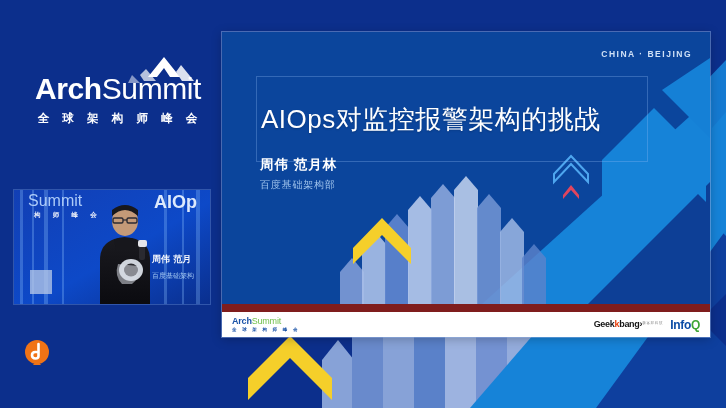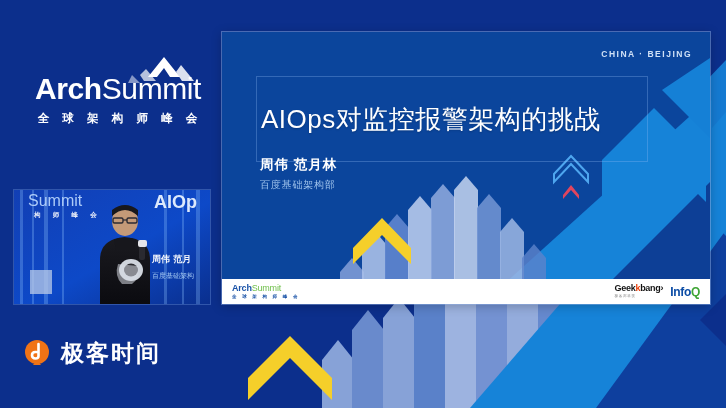--- a/index.html
+++ b/index.html
@@ -48,22 +48,22 @@
     position:absolute;left:22px;top:338px;display:flex;align-items:center;gap:9px;
   }
   .gt-mark{width:30px;height:30px;position:relative;flex:0 0 auto;}
   .gt-text{
     font-size:23px;font-weight:700;color:#ffffff;letter-spacing:2px;
     line-height:1;white-space:nowrap;
   }
 
   
   .slide{
-    position:absolute;left:222px;top:32px;width:488px;height:272px;
-    background:#a21caf;overflow:hidden;
+    position:absolute;left:222px;top:32px;width:488px;height:305px;
+    background:#7f1d1d;overflow:hidden;
     box-shadow:0 0 0 1px rgba(150,185,240,.45), 0 2px 10px rgba(0,0,0,.25);
   }
   .slide-bg{position:absolute;inset:0;width:488px;height:272px;display:block;}
   .slide-content{position:absolute;inset:0;}
 
   .loc{
     position:absolute;right:18px;top:17px;
     font-size:8.5px;letter-spacing:1.5px;color:#cfe0f6;font-weight:700;
     white-space:nowrap;
   }
@@ -101,21 +101,21 @@
     font-size:9px;font-weight:700;color:#1a53a8;letter-spacing:-.2px;
     line-height:1;position:relative;white-space:nowrap;
   }
   .fl-word .fl-a{color:#1a53a8;font-weight:700;}
   .fl-word .fl-s{color:#6fbf4a;font-weight:400;}
   .fl-sub{
     font-size:4.5px;color:#1a53a8;letter-spacing:2.2px;font-weight:700;
     margin-top:1px;white-space:nowrap;
   }
   .foot-right{display:flex;align-items:center;gap:7px;}
-  .gb-logo{display:flex;flex-direction:column;align-items:flex-start;line-height:1;}
+  .gb-logo{display:flex;align-items:flex-start;line-height:1;}
   .gb-top{font-size:9px;font-weight:700;color:#141414;letter-spacing:-.3px;white-space:nowrap;}
   .gb-top .gb-k{color:#e8400c;}
   .gb-bot{font-size:3.6px;color:#888;letter-spacing:.6px;margin-top:1.5px;white-space:nowrap;}
   .iq-logo{font-size:12px;font-weight:700;color:#0b4ca5;letter-spacing:-.3px;white-space:nowrap;}
   .iq-logo .iq-q{color:#3fa535;}
 </style>
 </head>
 <body>
 
 <div id="stage">
@@ -222,21 +222,20 @@
   </div>
 
   <div class="geektime">
     <div class="gt-mark">
       <svg width="30" height="30" viewBox="0 0 30 30" xmlns="http://www.w3.org/2000/svg">
         <circle cx="15" cy="14" r="12" fill="#f07316"></circle>
         <path d="M15 22 L11 27 L19 27 Z" fill="#f07316"></path>
         <path d="M16.5 6 L16.5 18 Q16.5 20.5 13.5 20.5 Q10 20.5 10 17.2 Q10 14 13.2 14 L14.4 14" fill="none" stroke="#ffffff" stroke-width="2.6" stroke-linecap="round"></path>
       </svg>
     </div>
-    <div class="gt-text">极客时间</div>
   </div>
 
   <div class="slide">
 
     <svg class="slide-bg" viewBox="0 0 488 272" xmlns="http://www.w3.org/2000/svg">
       <rect x="0" y="0" width="488" height="272" fill="#0b4ca5"></rect>
 
       <rect x="0" y="0" width="488" height="272" fill="#0d3f96" opacity="0.55"></rect>
 
       <path d="M488 66 L488 272 L260 272 Z" fill="#1683d8"></path>

